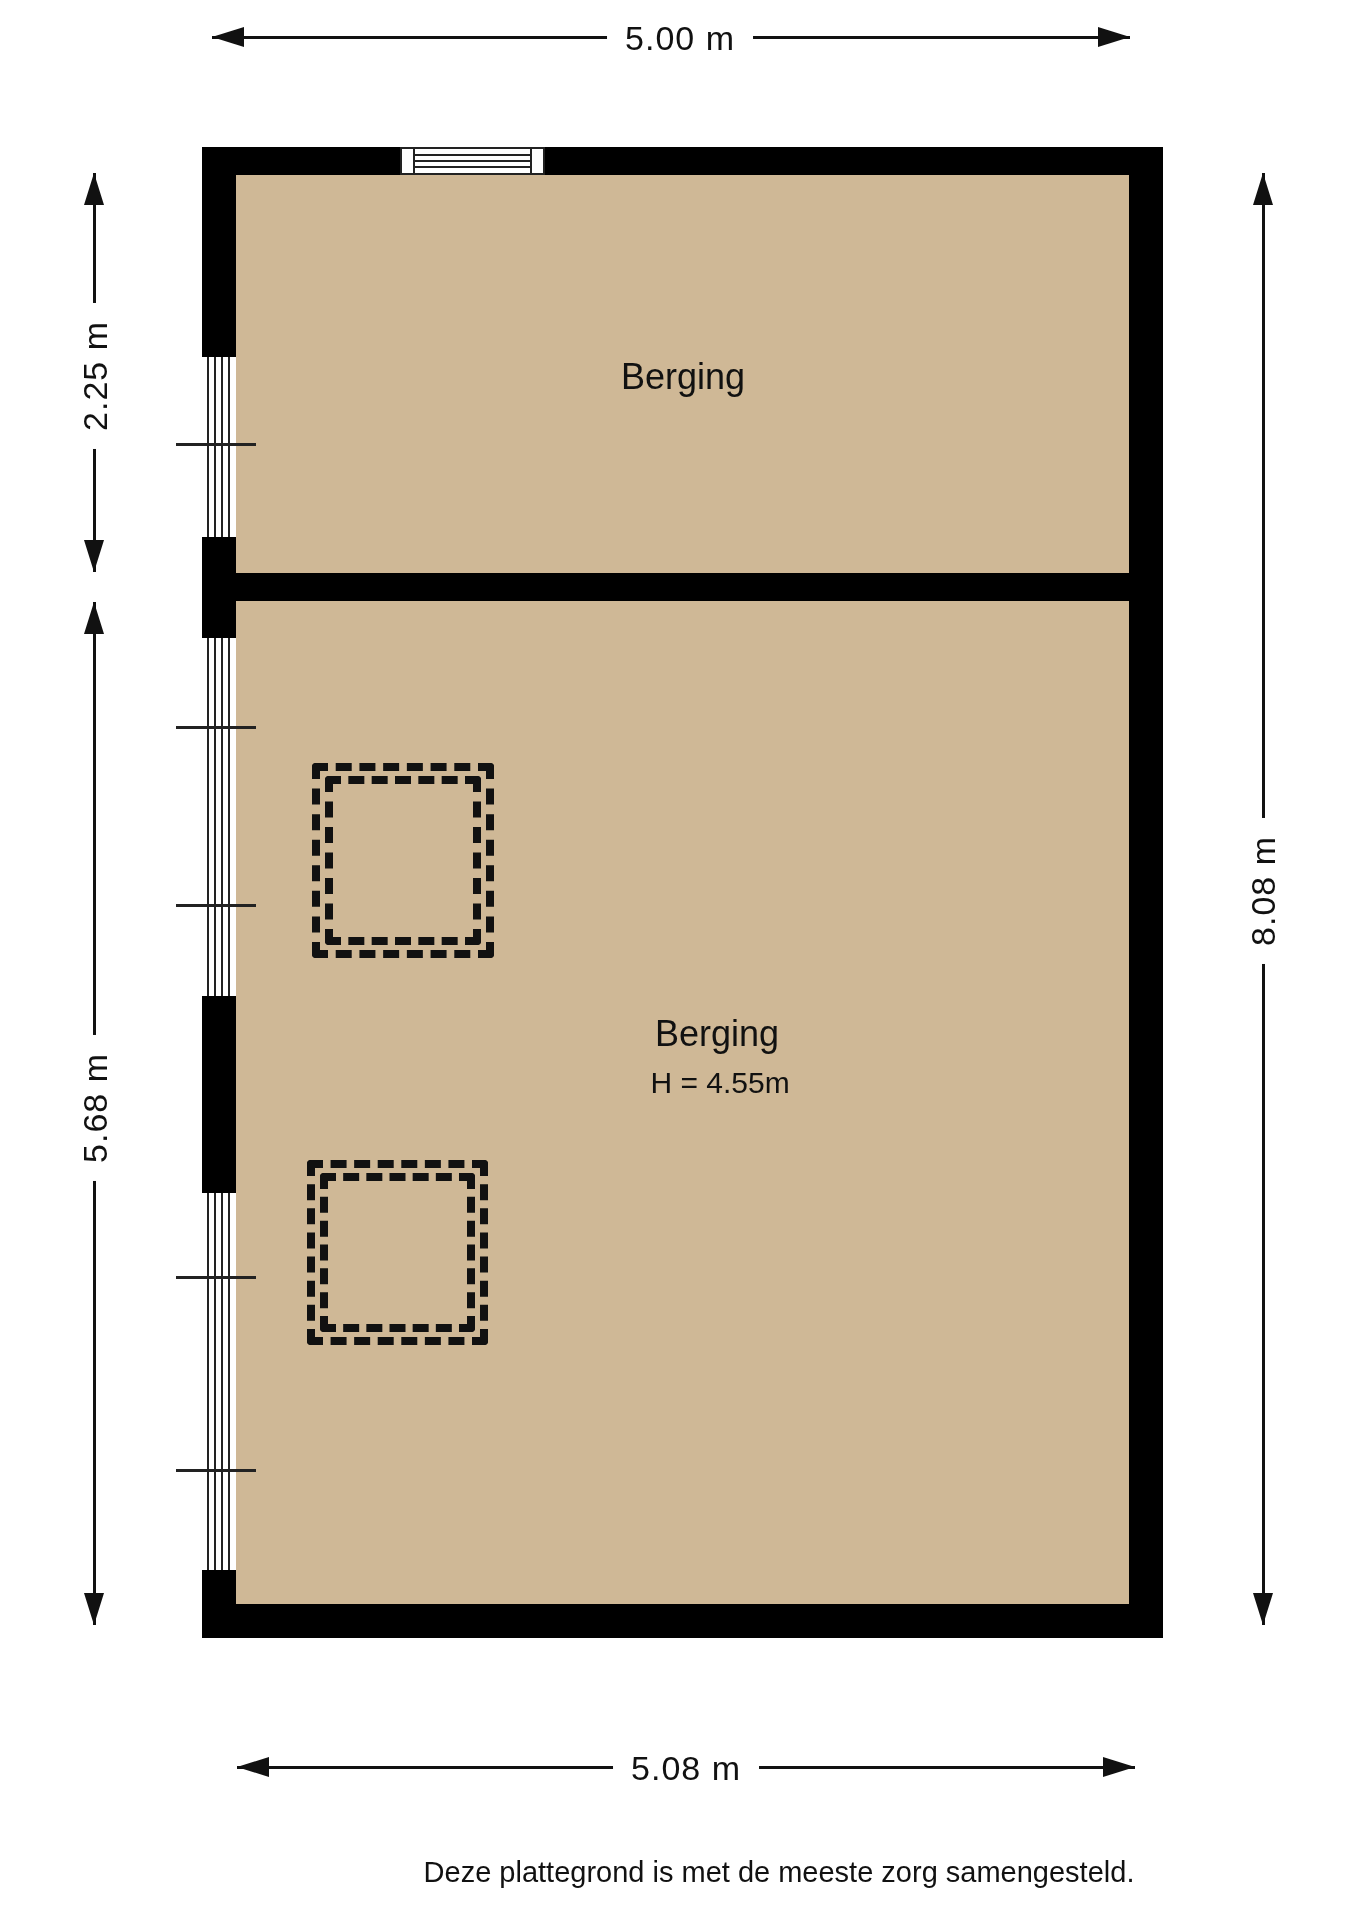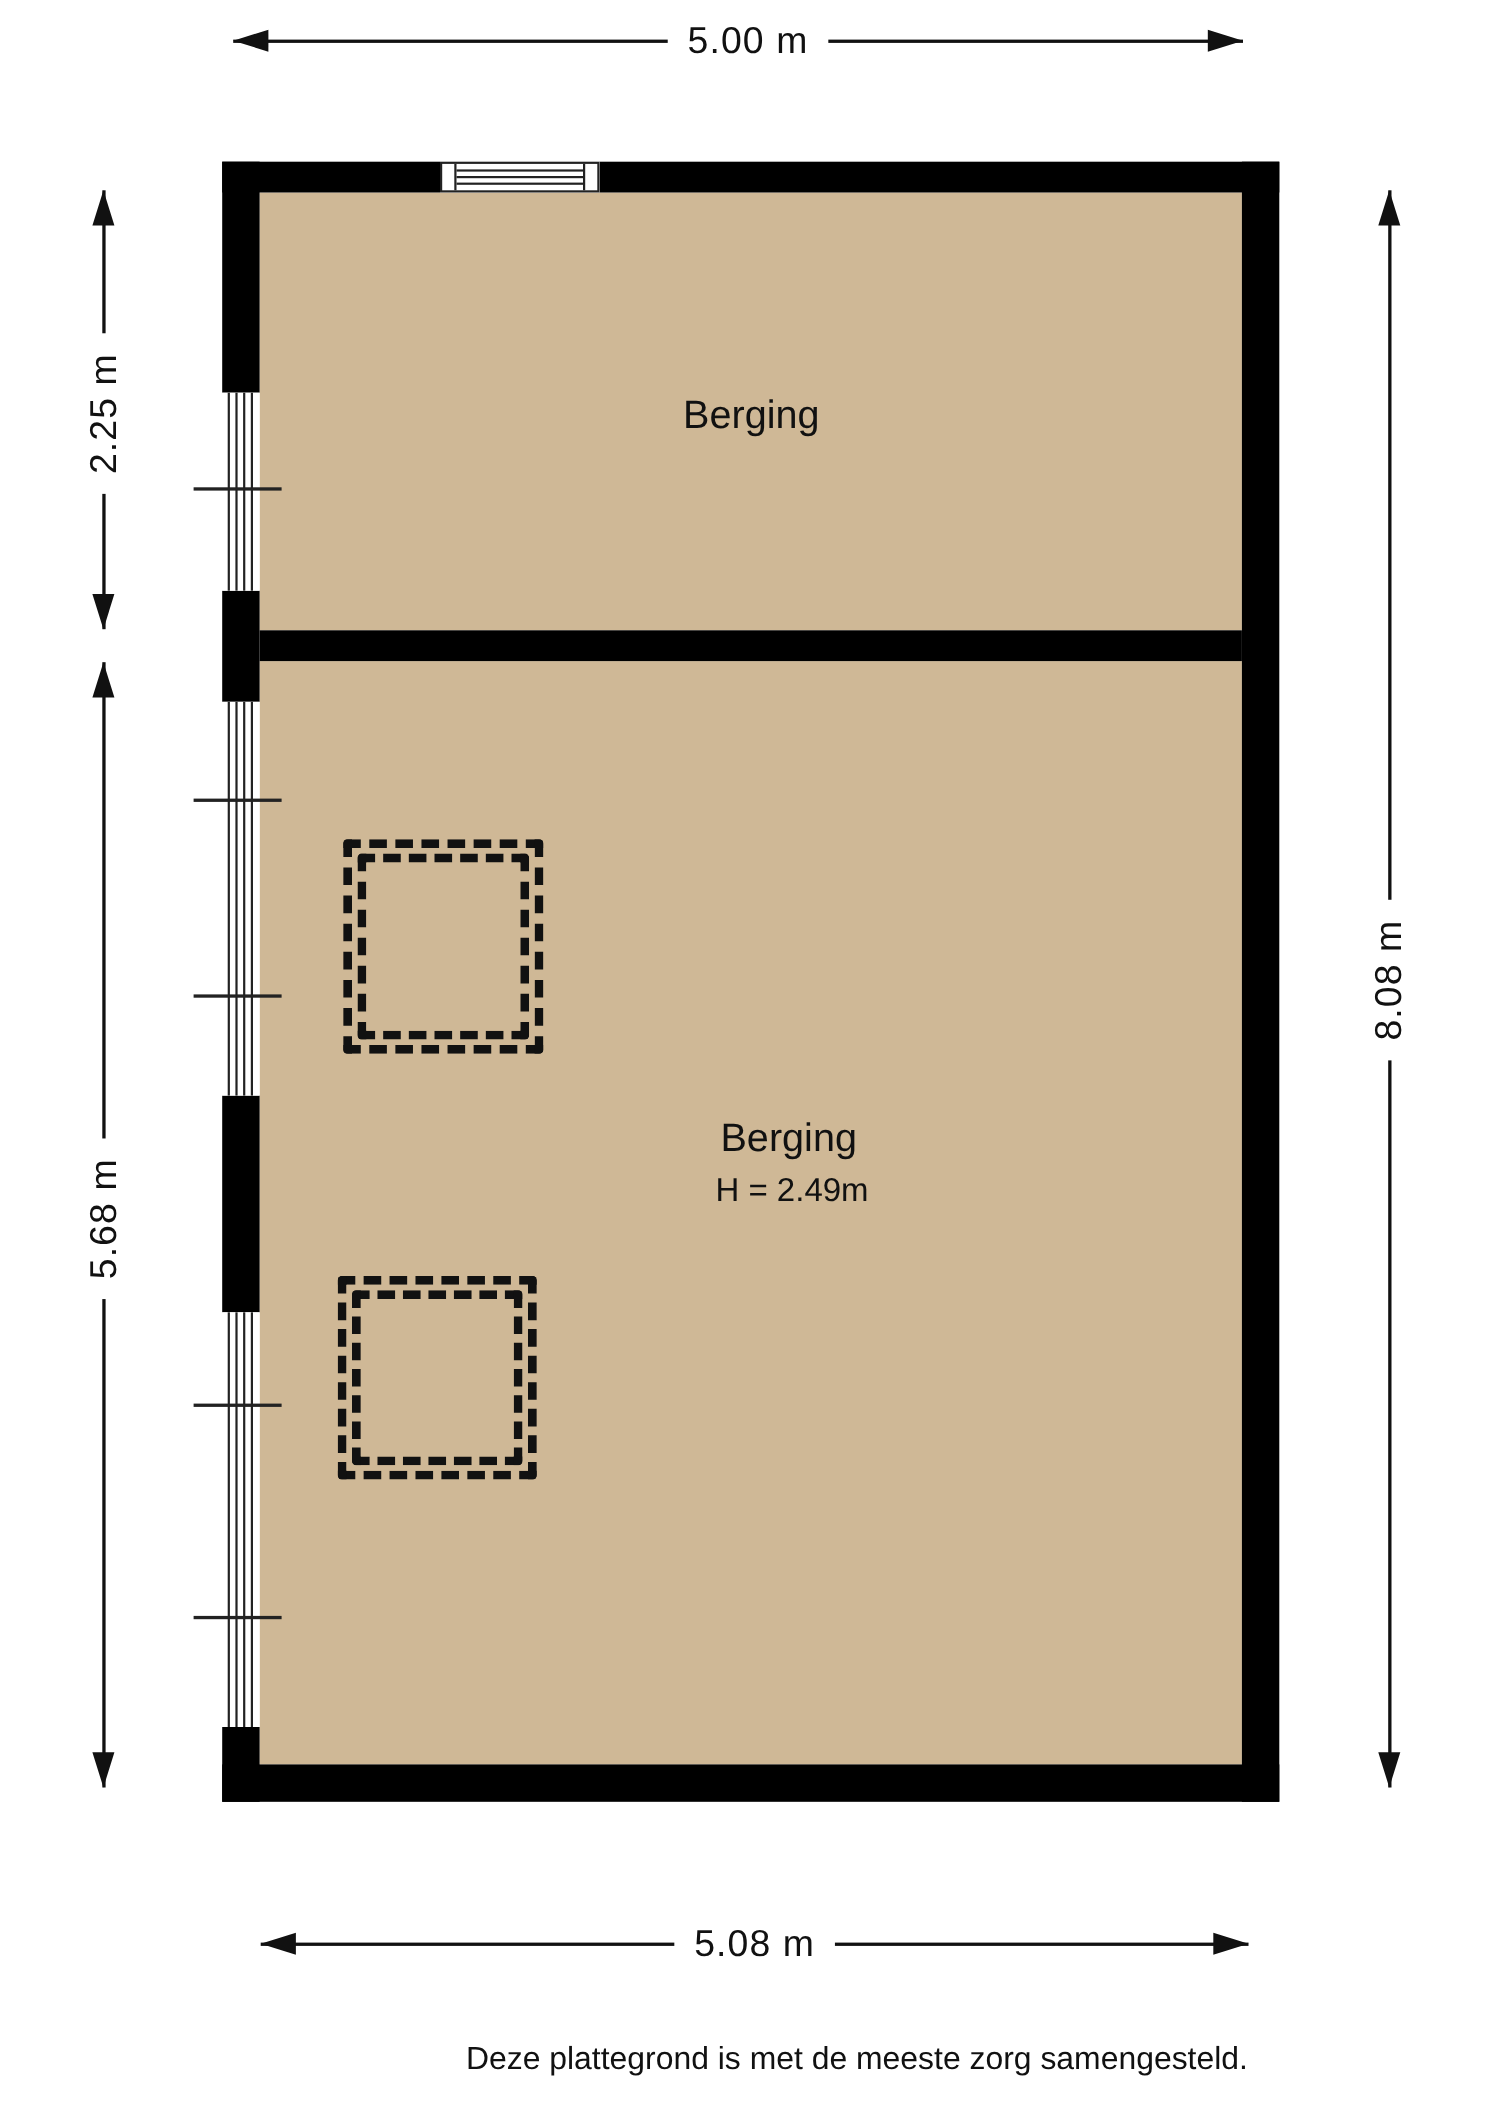--- a/index.html
+++ b/index.html
@@ -116,21 +116,21 @@
 
   <div class="opening" style="left:312px;top:763px;width:182px;height:195px;">
     <div class="opening-inner"></div>
   </div>
   <div class="opening" style="left:307px;top:1160px;width:181px;height:185px;">
     <div class="opening-inner"></div>
   </div>
 
   <div class="room-label" style="left:683px;top:377px;">Berging</div>
   <div class="room-label" style="left:717px;top:1034px;">Berging</div>
-  <div class="sub-label" style="left:720px;top:1083px;">H = 2.49m</div>
+  <div class="sub-label" style="left:720px;top:1083px;">H = 4.55m</div>
 
   <div>
     <div class="hline" style="left:237px;top:1766px;width:898px;"></div>
     <div class="arr arr-left" style="left:237px;top:1757px;"></div>
     <div class="arr arr-right" style="left:1103px;top:1757px;"></div>
     <div class="dim-label" style="left:686px;top:1768px;text-align:center;">5.08 m</div>
   </div>
 
   <div class="disclaimer">
     <div>Deze plattegrond is met de meeste zorg samengesteld.</div>

